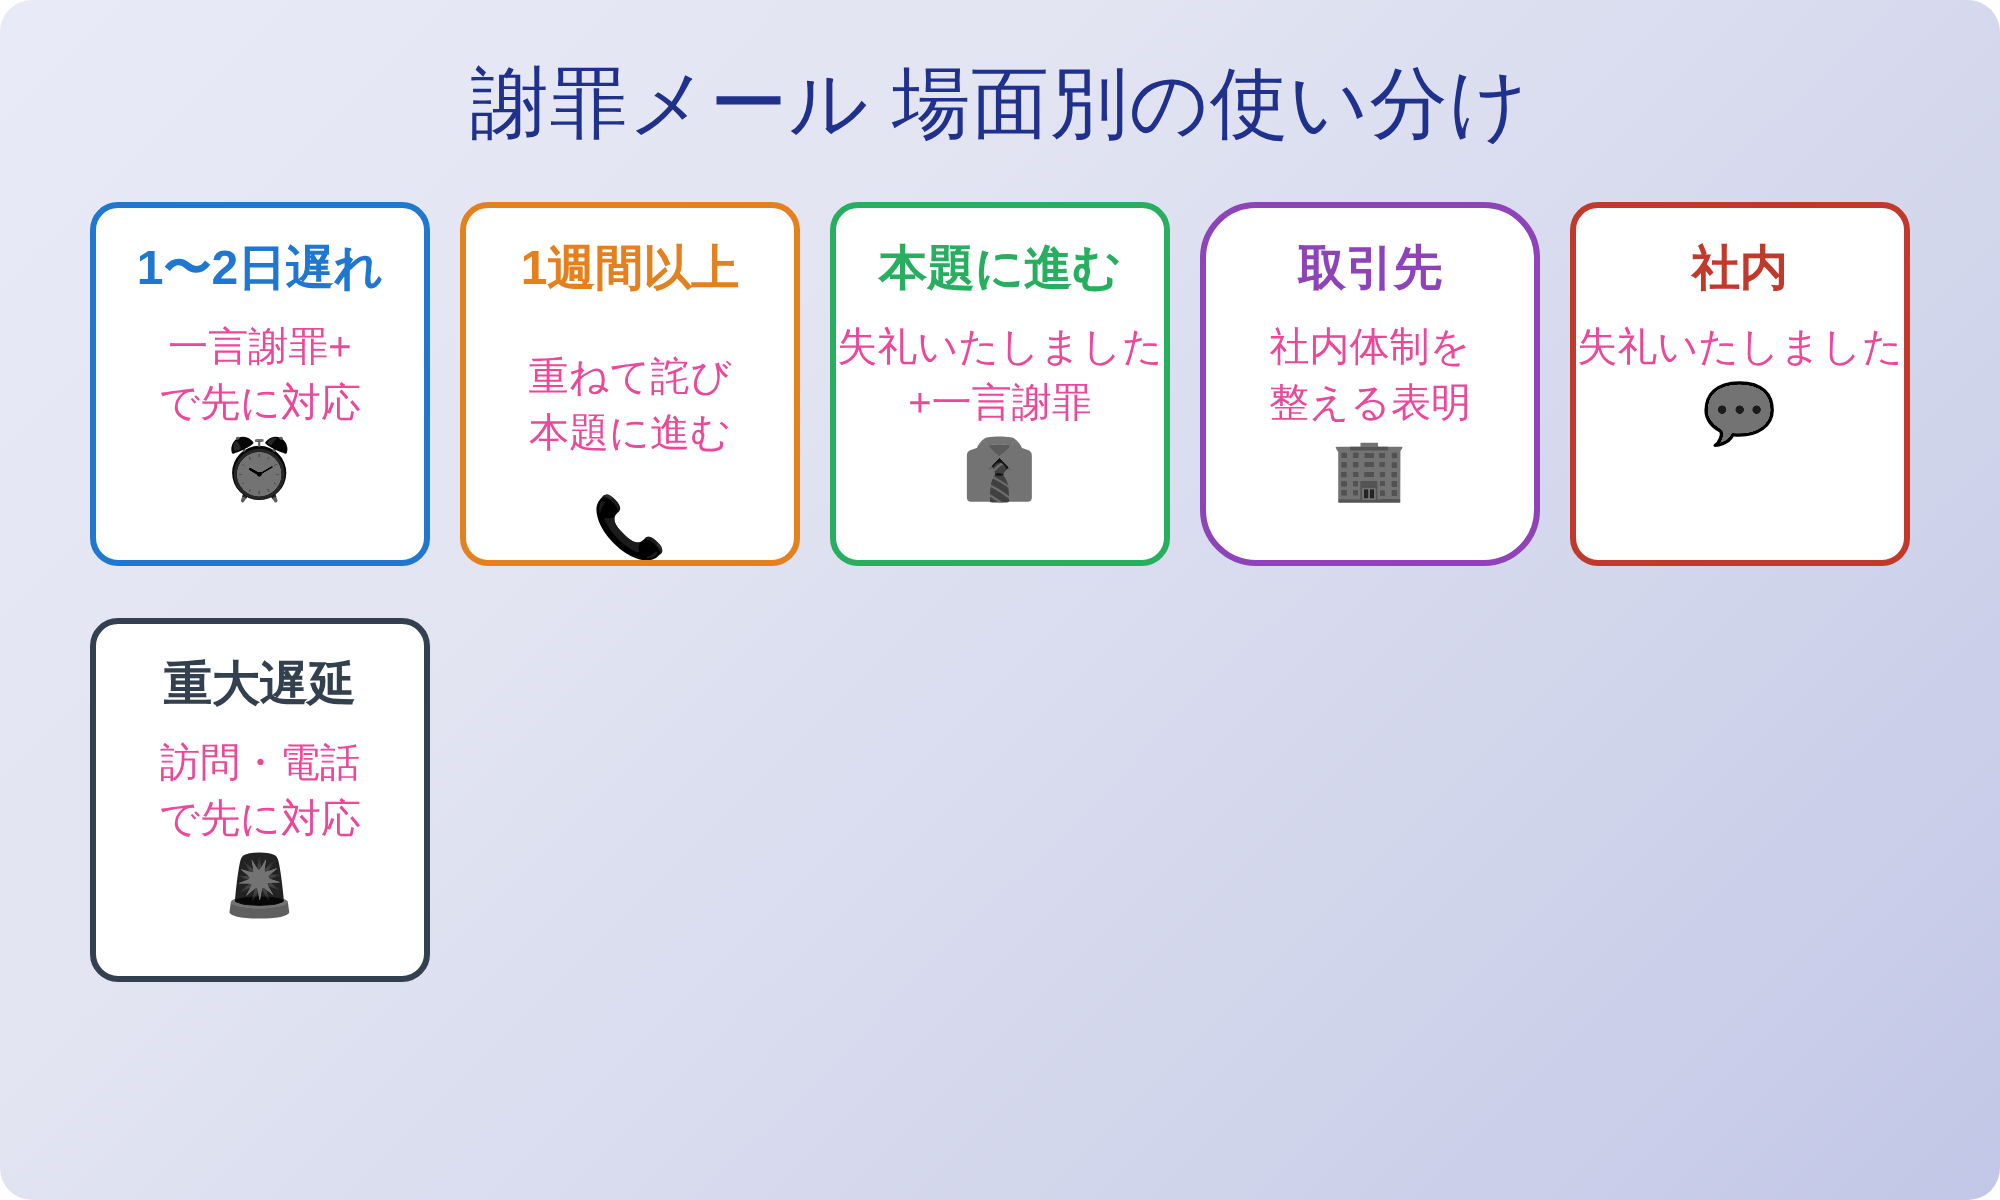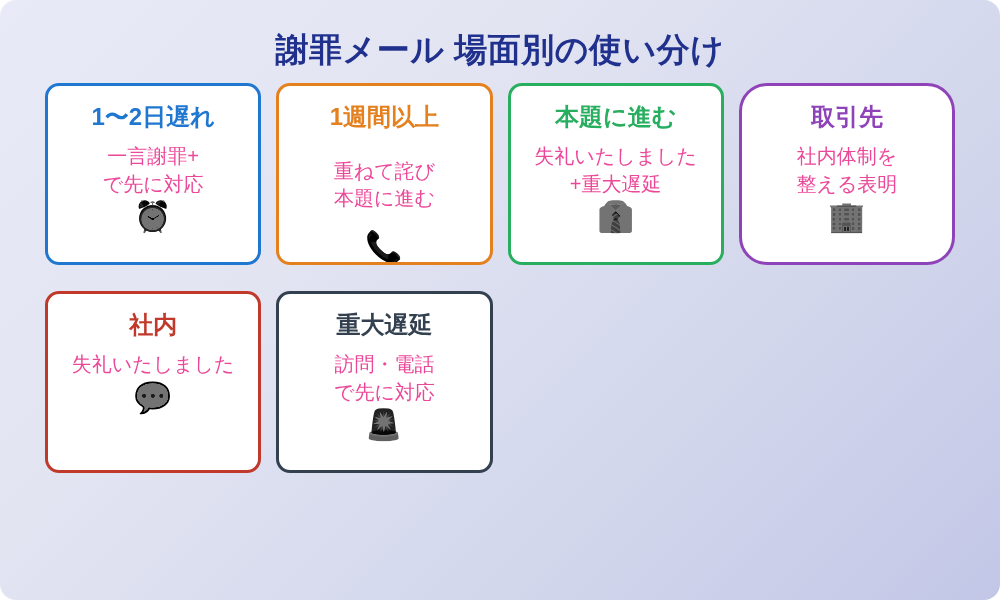--- a/index.html
+++ b/index.html
@@ -23,34 +23,34 @@
     background: linear-gradient(135deg, #e9eaf7 0%, #e2e4f2 35%, #d3d7ec 68%, #c2c7e7 100%);
     overflow: hidden;
     display: flex;
     flex-direction: column;
     align-items: center;
   }
 
   #page-title {
     margin-top: 30px;
     margin-bottom: 0;
-    font-size: 33px;
-    font-weight: bold;
+    font-size: 39px;
+    font-weight: normal;
     color: #20308d;
     letter-spacing: 0.5px;
     line-height: 1.2;
     text-align: center;
     white-space: nowrap;
   }
 
   #card-grid {
-    margin-top: 13px;
+    margin-top: 24px;
     width: 910px;
     display: grid;
-    grid-template-columns: repeat(4, 1fr);
+    grid-template-columns: repeat(5, 1fr);
     grid-template-rows: repeat(2, 182px);
     column-gap: 15px;
     row-gap: 26px;
   }
 
   .card {
     box-sizing: border-box;
     background: #ffffff;
     border: 3px solid #888;
     border-radius: 14px;
@@ -113,21 +113,21 @@
         <span>重ねて詫び</span>
         <span class="line-2">本題に進む</span>
       </div>
       <div class="card-icon">📞</div>
     </div>
 
     <div class="card" style="border-color: rgb(39, 174, 95);">
       <div class="card-title" style="color: rgb(39, 174, 95);">本題に進む</div>
       <div class="card-body">
         <span>失礼いたしました</span>
-        <span class="line-2">+重大遅延</span>
+        <span class="line-2">+一言謝罪</span>
       </div>
       <div class="card-icon">👔</div>
     </div>
 
     <div class="card" style="border-color: rgb(142, 68, 184); border-radius: 28px;">
       <div class="card-title" style="color: rgb(142, 68, 184);">取引先</div>
       <div class="card-body">
         <span>社内体制を</span>
         <span class="line-2">整える表明</span>
       </div>

